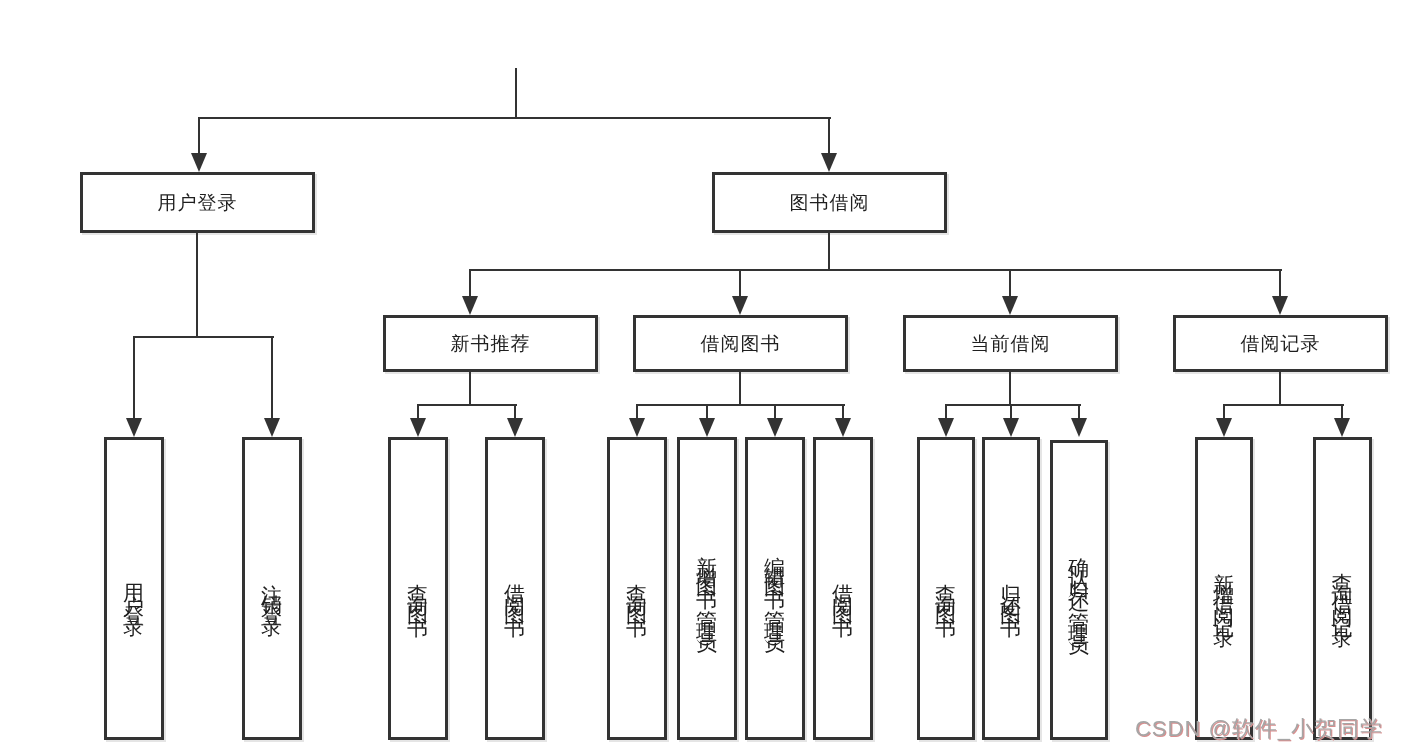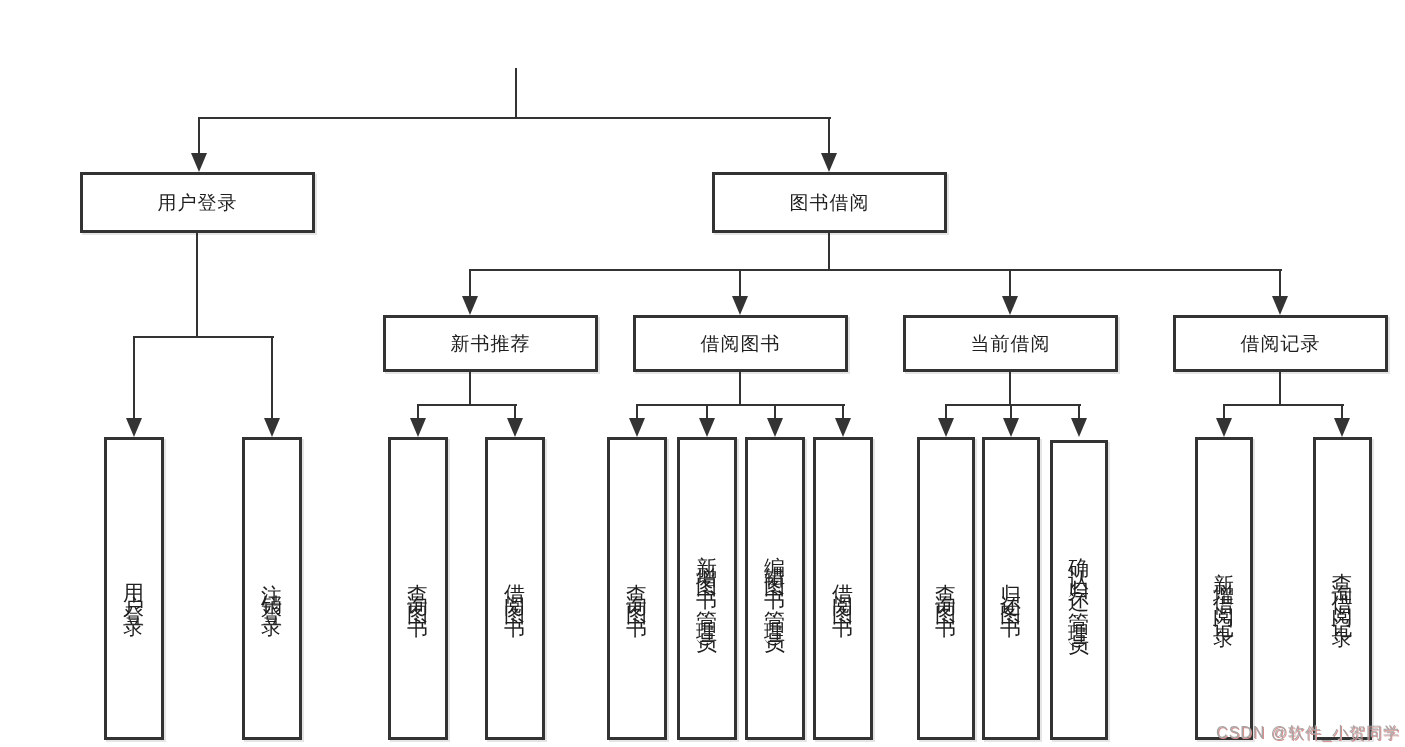--- a/index.html
+++ b/index.html
@@ -55,22 +55,22 @@
   .arrow .stem{flex:1;width:2px;background:var(--line);}
   .arrow .head{
     width:0;height:0;
     border-left:8px solid transparent;
     border-right:8px solid transparent;
     border-top:19px solid var(--line);
   }
   
   .watermark{
     position:absolute;
-    right:5px;bottom:3px;
-    font-size:16px;
+    right:22px;bottom:3px;
+    font-size:22px;
     color:#a6a6a6;
     text-shadow:1px 1px 0 #d98f8f;
     letter-spacing:1px;
     z-index:5;
     pointer-events:none;
   }
 </style>
 </head>
 <body>
 

